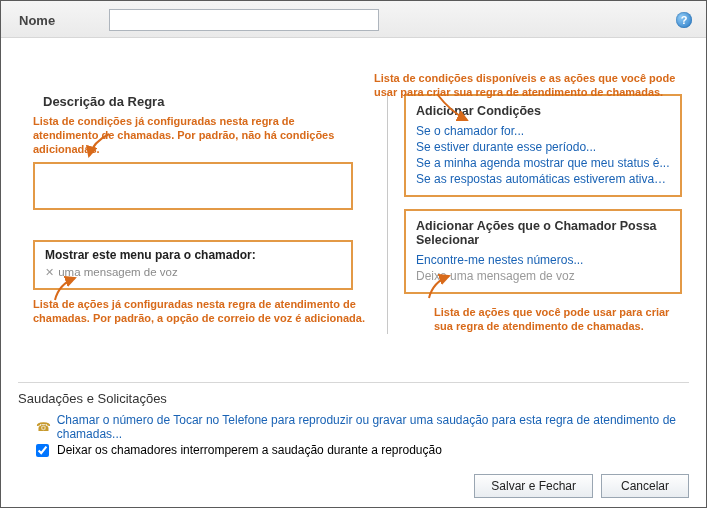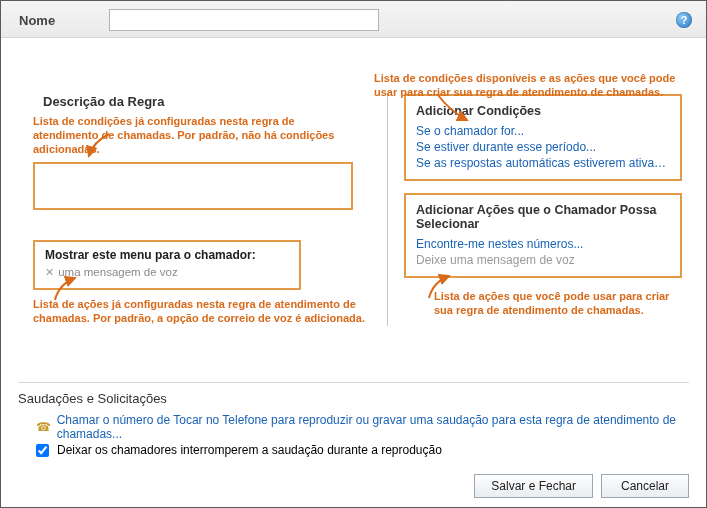--- a/index.html
+++ b/index.html
@@ -90,21 +90,21 @@
   border: 2px solid #e39946;
   background: #fff;
 }
 .empty-box {
   height: 48px;
   margin: 6px 0 10px 14px;
   width: 320px;
 }
 .menu-box {
   margin: 30px 0 6px 14px;
-  width: 268px;
+  width: 320px;
   padding: 6px 10px 8px 10px;
 }
 .menu-box .mb-title {
   font-weight: bold;
   font-size: 12px;
   color: #222;
   margin-bottom: 4px;
 }
 .menu-box .voicemail-row {
   display: flex;
@@ -266,20 +266,21 @@
       </svg>
 
       <div class="callout left-callout2">Lista de ações já configuradas nesta regra de atendimento de chamadas. Por padrão, a opção de correio de voz é adicionada.</div>
     </div>
 
     <div class="col-right">
       <div class="annot-box right-box">
         <div class="rb-title">Adicionar Condições</div>
         <div class="link">Se o chamador for...</div>
         <div class="link">Se estiver durante esse período...</div>
+        <div class="link">Se a minha agenda mostrar que meu status é...</div>
         <div class="link">Se as respostas automáticas estiverem ativadas</div>
       </div>
 
       <div class="annot-box right-box">
         <div class="rb-title">Adicionar Ações que o Chamador Possa Selecionar</div>
         <div class="link">Encontre-me nestes números...</div>
         <div class="disabled">Deixe uma mensagem de voz</div>
       </div>
 
       <svg class="arrow" style="left:424px; top:236px;" width="30" height="28">

